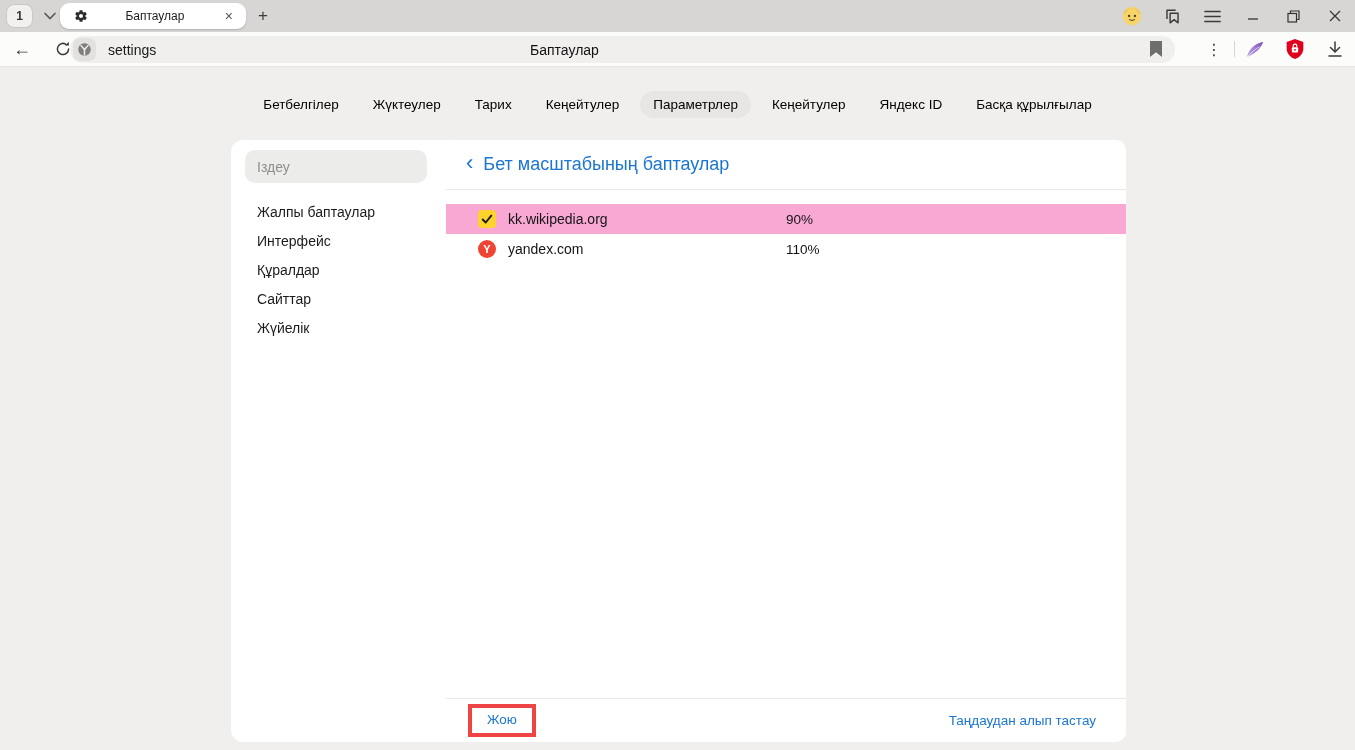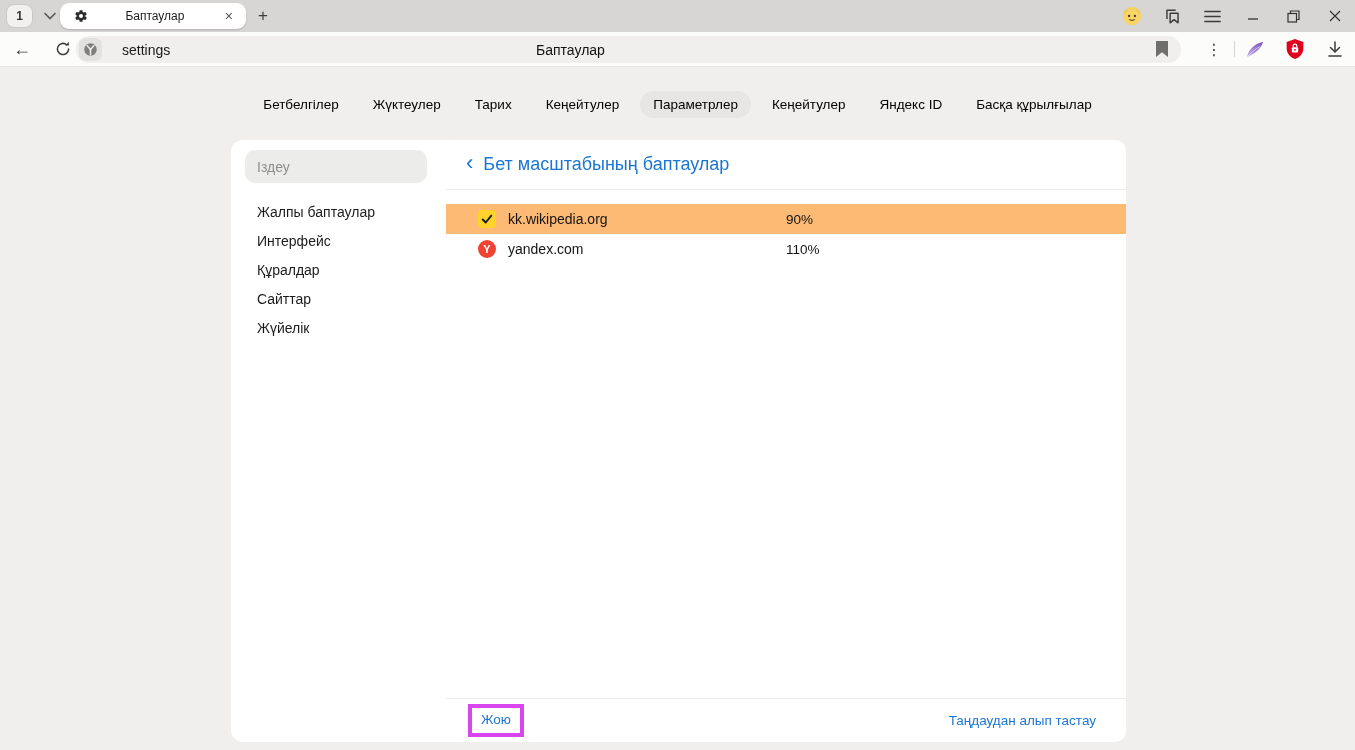--- a/index.html
+++ b/index.html
@@ -35,22 +35,22 @@
   .strip-right { position:absolute; right:0; top:0; height:32px; display:flex; align-items:center; }
   .strip-icon { width:40px; height:32px; display:flex; align-items:center; justify-content:center; }
   .win-btn { width:41px; height:32px; display:flex; align-items:center; justify-content:center; }
 
   
   .addressbar { position:absolute; top:32px; left:0; width:1355px; height:35px;
     background:#fcfcfb; border-bottom:1px solid #e6e4e2; }
   .nav-icon { position:absolute; top:0; height:34px; display:flex; align-items:center; justify-content:center; width:30px; }
   .back-btn { left:7px; font-size:18px; color:#3a3a3a; }
   .reload-btn { left:48px; }
-  .url-pill { position:absolute; left:76px; top:4px; width:1105px; height:27px;
-    background:#f0efee; border-radius:13px; display:flex; align-items:center;gap:8px; }
+  .url-pill { position:absolute; left:70px; top:4px; width:1105px; height:27px;
+    background:#f0efee; border-radius:13px; display:flex; align-items:center; }
   .y-badge { width:23px; height:23px; margin-left:3px; background:#e2e1df; border-radius:7px;
     display:flex; align-items:center; justify-content:center; }
   .url-text { margin-left:12px; font-size:14px; color:#1a1a1a; }
   .bar-page-title { position:absolute; left:460px; top:0; height:27px; display:flex; align-items:center;
     font-size:14px; color:#111; }
   .pill-bookmark { position:absolute; right:12px; top:5px; }
   .addr-right { position:absolute; right:0; top:0; height:34px; display:flex; align-items:center; }
   .addr-icon { width:40px; height:34px; display:flex; align-items:center; justify-content:center; }
   .dots-icon { font-size:16px; color:#444; }
   .addr-divider { width:1px; height:16px; background:#d7d5d3; }
@@ -77,33 +77,33 @@
 
   
   .main-card { position:absolute; left:446px; top:73px; width:680px; height:602px;
     background:#ffffff; border-radius:10px; }
   .card-header { height:50px; border-bottom:1px solid #eceae8;
     display:flex; align-items:center; padding-left:20px; }
   .back-chevron { font-size:22px; color:#1b76d2; margin-right:10px; line-height:1; padding-bottom:3px; }
   .card-title { font-size:18px; color:#1b76d2; }
   .rows { margin-top:14px; }
   .site-row { position:relative; height:30px; display:flex; align-items:center; padding-left:32px; }
-  .site-row.selected { background:#fdba74; }
+  .site-row.selected { background:#f9a8d4; }
   .row-check { width:18px; height:18px; background:#fed42c; border-radius:4px;
     display:flex; align-items:center; justify-content:center; }
   .row-favicon { width:18px; height:18px; background:#ef4433; border-radius:50%;
     display:flex; align-items:center; justify-content:center;
     color:#ffffff; font-size:11px; font-weight:bold; }
   .site-name { margin-left:12px; font-size:14px; color:#141414; }
   .zoom-value { position:absolute; left:340px; font-size:13.5px; color:#141414; }
   .card-footer { position:absolute; bottom:0; left:0; width:100%; height:44px;
     border-top:1px solid #eceae8; display:flex; align-items:center;
     justify-content:space-between; padding:0 30px 0 22px; }
-  .delete-btn { border:4px solid #d946ef; background:#ffffff; color:#1b76d2;
-    font-size:13.5px; font-family:inherit; padding:4px 9px; line-height:1.2; cursor:default; }
+  .delete-btn { border:4px solid #ef4444; background:#ffffff; color:#1b76d2;
+    font-size:13.5px; font-family:inherit; padding:4px 15px; line-height:1.2; cursor:default; }
   .unselect-link { color:#1b76d2; font-size:13.5px; text-decoration:none; }
 </style>
 </head>
 <body>
 
 <div class="tabstrip">
   <div class="tab-counter">1</div>
   <div class="tab-chevron">
     <svg width="12" height="8" viewBox="0 0 12 8">
       <polyline points="1,1.5 6,6.5 11,1.5" fill="none" stroke="#5a5a5a" stroke-width="1.7" stroke-linecap="round"></polyline>

